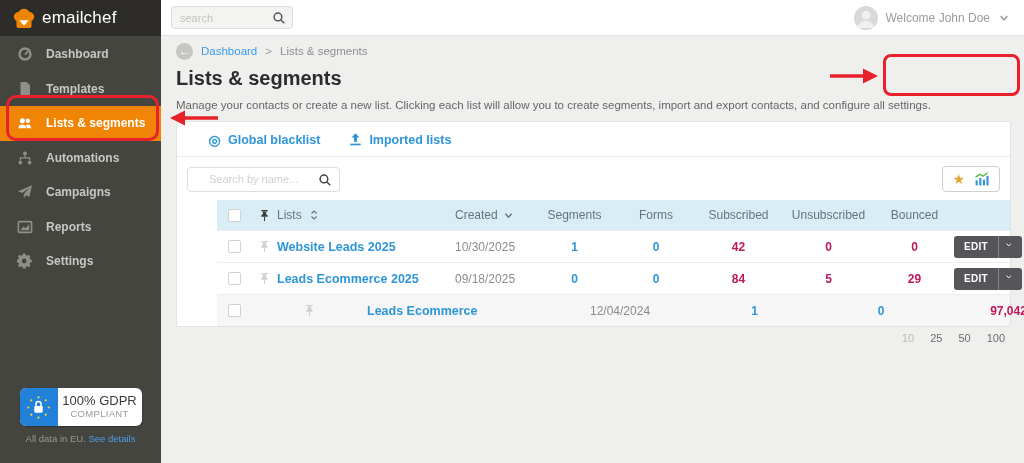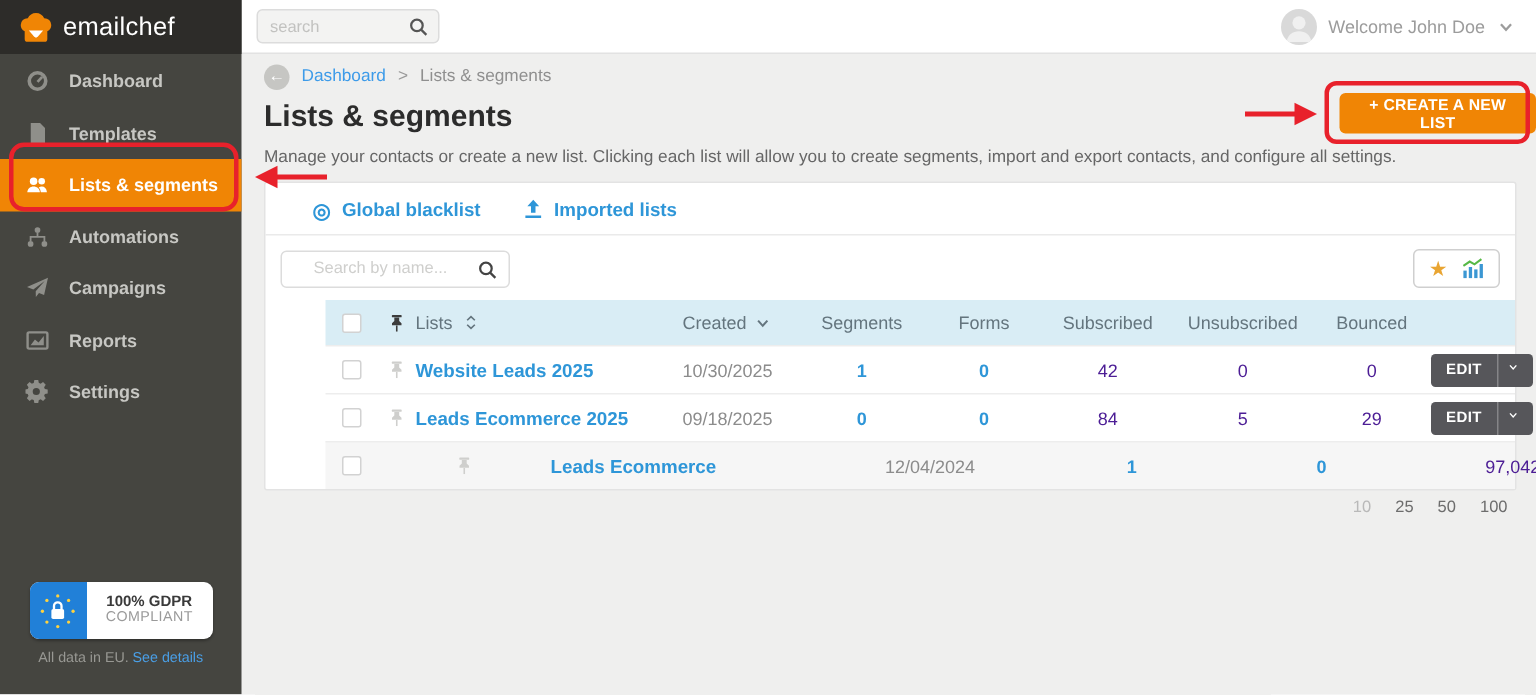--- a/index.html
+++ b/index.html
@@ -12,21 +12,21 @@
   .logo-text { color:#fff; font-size:17px; letter-spacing:.2px;text-align:right; }
   .nav { padding-top:1px; }
   .nav-item { display:flex; align-items:center; gap:13px; height:34.5px; padding-left:17px; color:#cuccc; color:#c7c7c3; font-size:12px; font-weight:bold; cursor:pointer; }
   .nav-item .nicon { width:16px; height:16px; color:#8f8f8a; display:flex; align-items:center; justify-content:center; flex:0 0 16px; }
   .nav-item.active { background:#f08505; color:#fff; }
   .nav-item.active .nicon { color:#fff; }
 
   .gdpr-badge { position:absolute; left:50%; transform:translateX(-50%); bottom:37px; width:122px; height:38px; border-radius:6px; overflow:hidden; display:flex; background:#fff; box-shadow:0 1px 2px rgba(0,0,0,.3); }
   .gdpr-left { width:38px; background:#2180d8; display:flex; align-items:center; justify-content:center; }
   .gdpr-right { flex:1; display:flex; flex-direction:column; align-items:center; justify-content:center; line-height:1.15; }
-  .gdpr-l1 { font-size:10px; font-weight:bold; color:#3a3a3a; }
+  .gdpr-l1 { font-size:13px; font-weight:normal; color:#3a3a3a; }
   .gdpr-l2 { font-size:9.5px; color:#9a9a9a; letter-spacing:.3px; }
   .gdpr-footer { position:absolute; bottom:19px; width:100%; text-align:center; font-size:9.5px; color:#989893; }
   .gdpr-footer a { color:#4a9fe6; text-decoration:none; cursor:pointer; }
 
   
   .main { position:absolute; left:161px; top:0; right:0; bottom:0; }
   .topbar { height:36px; background:#fff; border-bottom:1px solid #e2e2e2; display:flex; align-items:center; justify-content:space-between; padding:0 14px 0 10px; }
   .tb-search { position:relative; width:122px; height:23px; background:#f3f3f2; border:1px solid #dcdcdc; border-radius:4px; }
   .tb-search input { width:100%; height:100%; background:transparent; border:none; outline:none; font-size:11px; color:#666; padding:0 24px 0 8px; font-family:"Liberation Sans",sans-serif; }
   .tb-search input::placeholder { color:#c2c2c0; }
@@ -72,21 +72,21 @@
   .c-created { padding-left:18px; color:#8c8c8c; }
   .h-created { padding-left:18px; display:flex; align-items:center; gap:5px; cursor:pointer; }
   .h-lists { display:flex; align-items:center; gap:6px; cursor:pointer; }
   .checkbox { width:13px; height:13px; border:1px solid #d2d2d2; border-radius:2px; background:#fff; cursor:pointer; display:inline-block; }
   .pin { width:13px; height:13px; cursor:pointer; }
   .head-pin { color:#3d3d3d; }
   .row-pin { color:#cfcfcd; }
   .sort-ico { width:12px; height:12px; color:#64757e; }
   .list-link { color:#2e96d8; font-weight:bold; text-decoration:none; cursor:pointer; font-size:12.5px; }
   .num-link { color:#2e96d8; font-weight:bold; text-decoration:none; cursor:pointer; }
-  .strong-num { color:#4c1d95; font-weight:normal; }
+  .strong-num { color:#be185d; font-weight:bold; }
   .c-edit { justify-content:flex-end; padding-right:10px; }
   .edit-btn { display:flex; align-items:center; height:22px; background:#56565a; border-radius:3px; overflow:hidden; }
   .edit-label { color:#fff; font-size:10px; font-weight:bold; padding:0 10px; letter-spacing:.3px; cursor:pointer; line-height:22px; }
   .edit-caret { width:24px; height:22px; display:flex; align-items:center; justify-content:center; border-left:1px solid rgba(255,255,255,.28); color:#fff; cursor:pointer; }
 
   .pagination { display:flex; justify-content:flex-end; gap:16px; margin:5px 6px 0 0; font-size:11px; }
   .psize { color:#6d6d6d; cursor:pointer; }
   .psize.current { color:#b9b9b9; }
 
   
@@ -482,21 +482,20 @@
 
       <div class="pagination">
         <span class="psize current">10</span>
         <span class="psize">25</span>
         <span class="psize">50</span>
         <span class="psize">100</span>
       </div>
     </div>
   </div>
 
-  <button class="create-btn">+ CREATE A NEW LIST</button>
 
   <div class="anno anno-box anno-sidebar-box"></div>
   <svg class="anno anno-arrow-left" width="50" height="18">
     <path d="M49 9H13" stroke="#e8212b" stroke-width="3.4"></path>
       <path d="M16 1.5 1 9l15 7.5z" fill="#e8212b"></path>
   </svg>
   <div class="anno anno-box anno-button-box"></div>
   <svg class="anno anno-arrow-right" width="50" height="18">
     <path d="M1 9h36" stroke="#e8212b" stroke-width="3.4"></path>
       <path d="M34 1.5 49 9l-15 7.5z" fill="#e8212b"></path>

